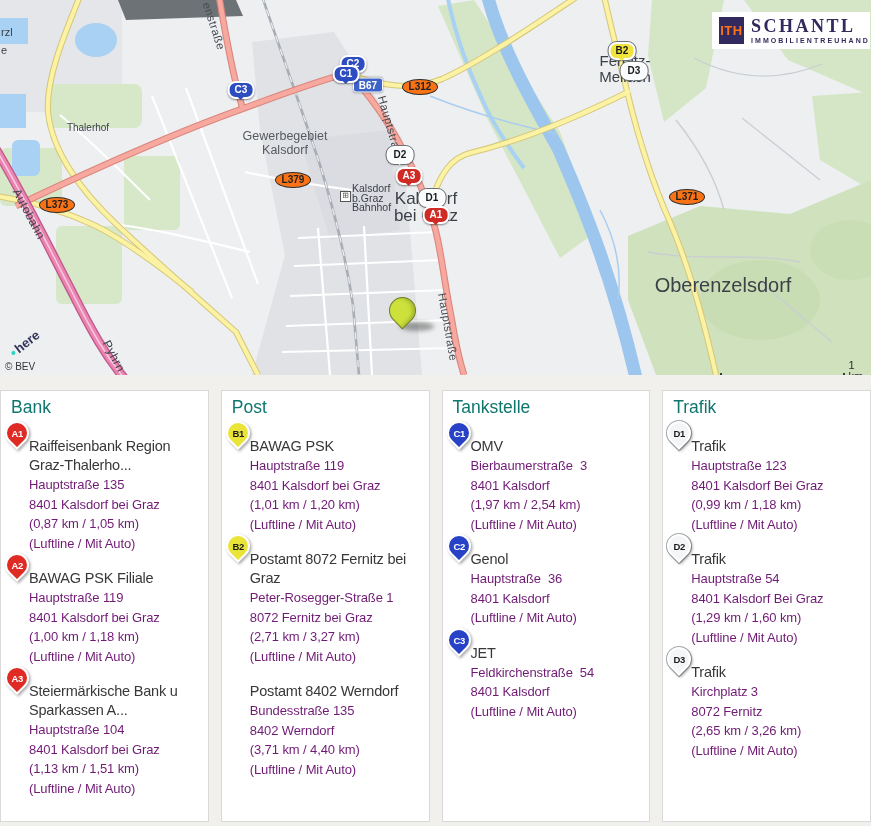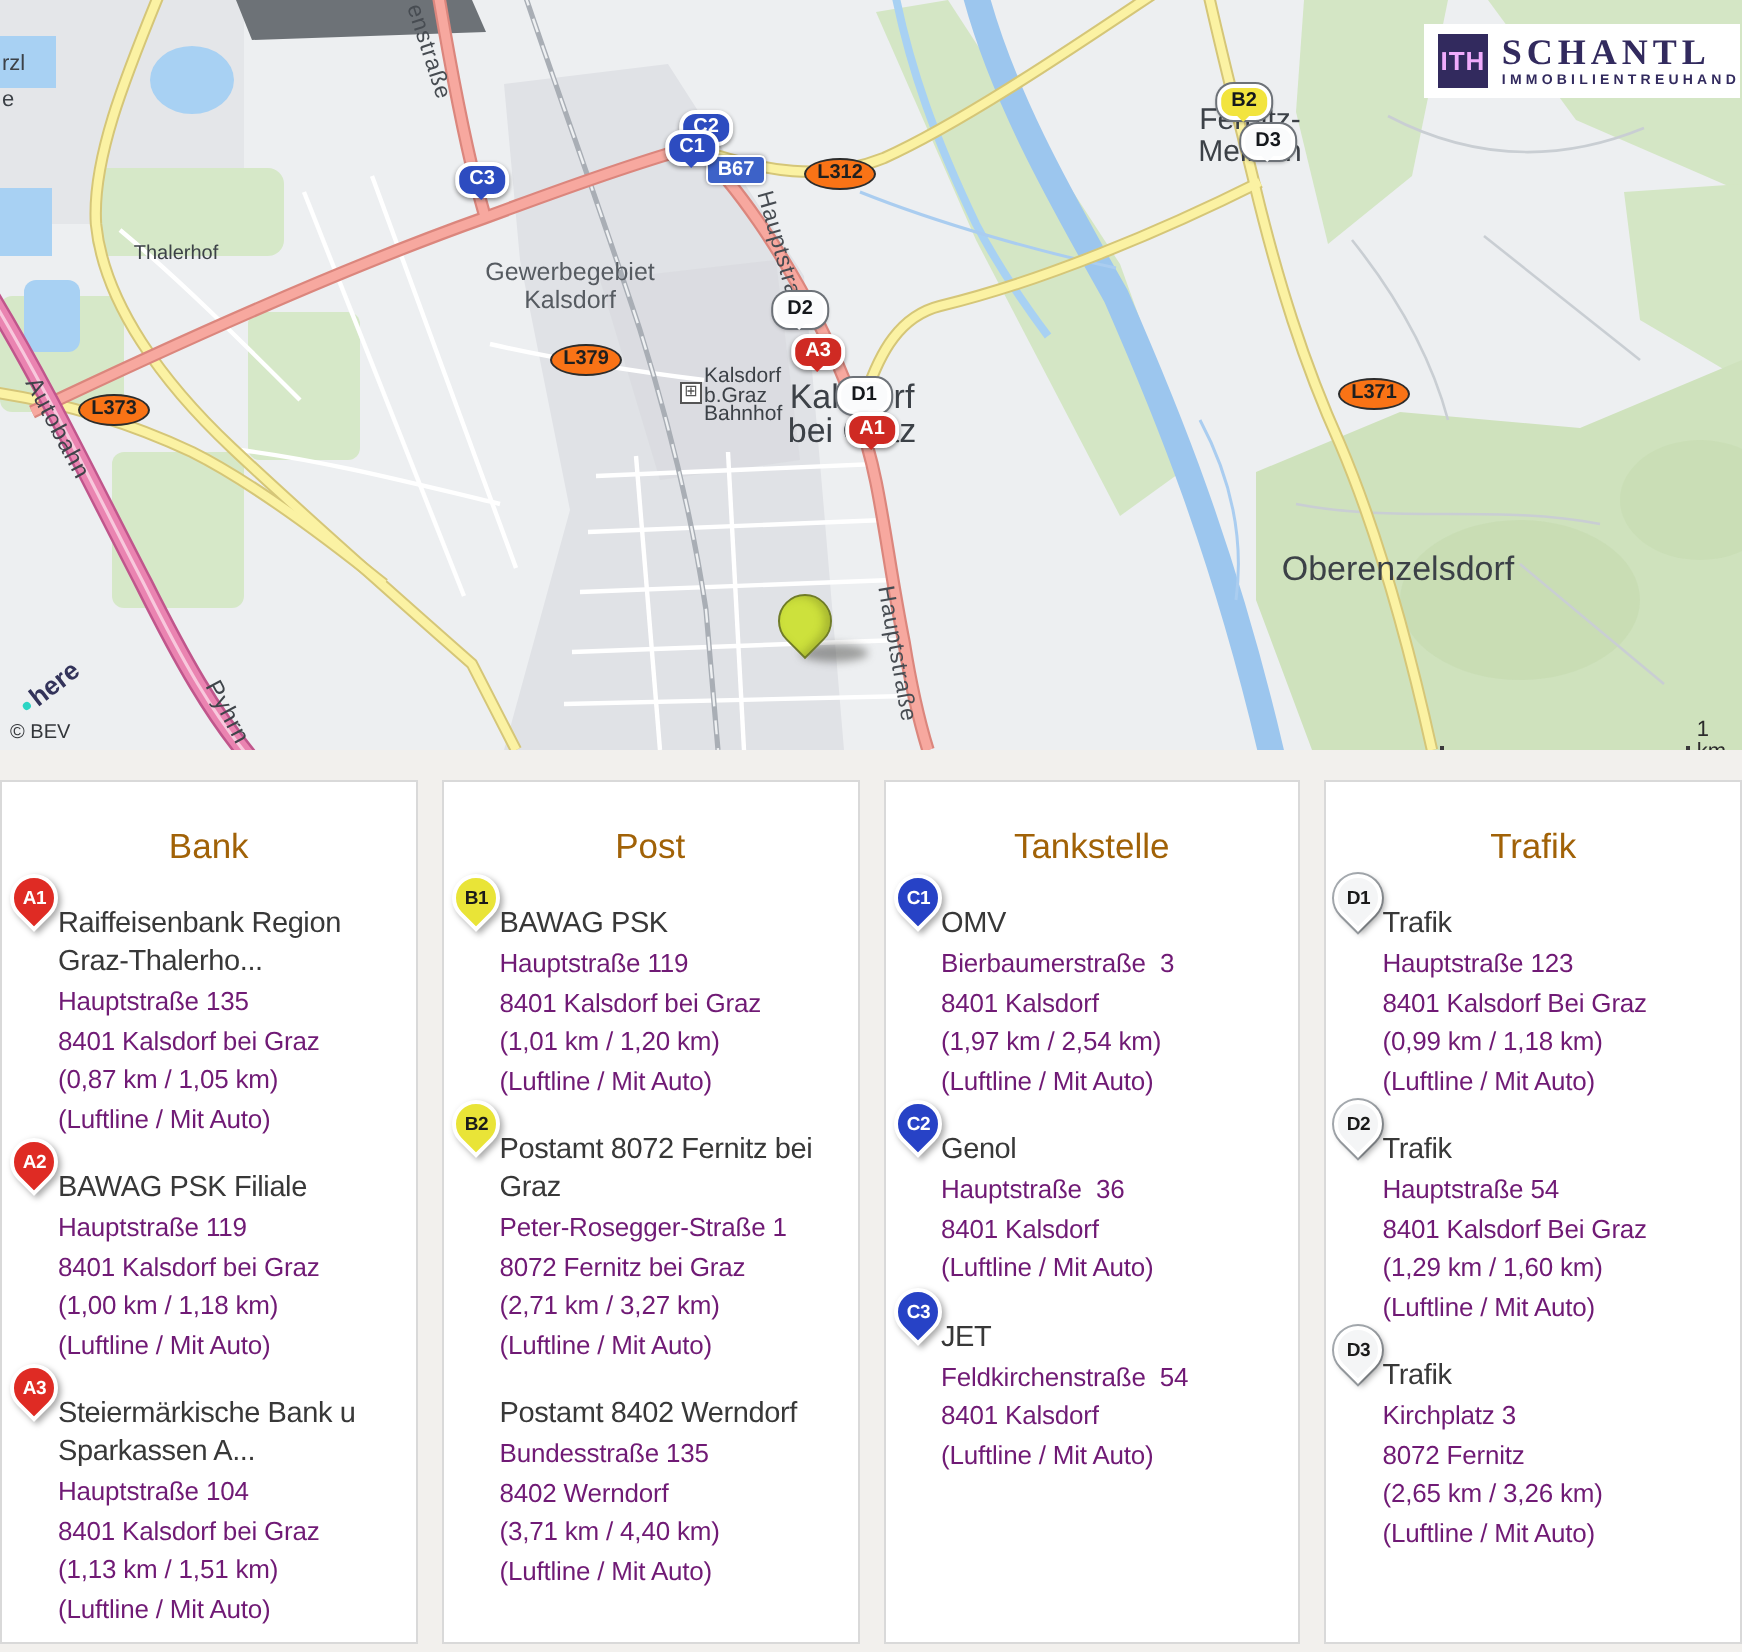--- a/index.html
+++ b/index.html
@@ -51,32 +51,32 @@
   .scaletext { font-size:11px; color:#2c2c2c; margin-left:3px; line-height:11px; }
   
   .here-logo { position:absolute; left:8px; top:336px; transform:rotate(-38deg); z-index:3;
                font-weight:bold; font-size:13px; color:#33335a; }
   .here-dot { display:inline-block; width:4px; height:4px; border-radius:50%;
               background:#2cd5c4; margin-right:2px; vertical-align:2px; }
   .bev { position:absolute; left:5px; top:361px; font-size:10px; color:#33363a; z-index:3; }
   
   .brand { position:absolute; right:1px; top:12px; width:158px; height:37px; background:#fff;
            z-index:10; display:flex; align-items:center; padding:0; box-sizing:border-box; }
-  .brand-mono { width:27px; height:27px; background:#322a5e; color:#f0abfc; margin-left:7px;
+  .brand-mono { width:27px; height:27px; background:#322a5e; color:#f97316; margin-left:7px;
                 display:flex; align-items:center; justify-content:center;
                 font-weight:bold; font-size:13px; letter-spacing:.5px; }
   .brand-text { margin-left:7px; color:#322a5e; }
   .brand-name { font-family:"Liberation Serif", serif; font-weight:bold; font-size:18px;
                 letter-spacing:2.5px; line-height:18px; }
   .brand-sub { font-size:7px; font-weight:bold; letter-spacing:2.1px; margin-top:2px; }
   
   .cards { display:flex; gap:12px; margin:15px 0 0; height:432px; }
   .card { flex:1; background:#fff; border:1px solid #d9d9d9; box-sizing:border-box;
           padding:4px 10px 8px; overflow:hidden; }
-  .cat-title { font-size:17.5px; font-weight:400; color:#a16207; margin:18px 0 3px;text-align:center; }
+  .cat-title { font-size:17.5px; font-weight:400; color:#0f766e; margin:2px 0 3px; }
   .entry { position:relative; padding:16px 0 0 18px; }
   .pin { position:absolute; left:-6px; top:0; width:20px; height:20px;
          border-radius:50% 50% 50% 0; transform:rotate(-45deg); border:2px solid #fff;
          box-shadow:0 2px 3px rgba(0,0,0,.35); display:flex; align-items:center;
          justify-content:center; z-index:1; }
   .pin span { transform:rotate(45deg); font-weight:bold; font-size:9.5px; letter-spacing:-.3px; }
   .pin-red    { background:#df2b24; color:#fff; }
   .pin-yellow { background:#e9e437; color:#1a1a1a; }
   .pin-blue   { background:#2742c6; color:#fff; }
   .pin-white  { background:#f4f5f6; color:#1a1a1a; box-shadow:0 2px 3px rgba(0,0,0,.35), 0 0 0 1px #a8adb2; }
@@ -186,21 +186,21 @@
   </div>
   <div class="station" style="left:340px;top:191px;">⊞</div>
   <div class="maplabel center" style="left:426px;top:207px;font-size:17px;line-height:17px;z-index:1;">
     <div>Kalsdorf</div>
     <div>bei Graz</div>
   </div>
   <div class="maplabel center" style="left:625px;top:68px;font-size:15px;line-height:15.5px;z-index:1;">
     <div>Fernitz-</div>
     <div>Mellach</div>
   </div>
-  <div class="maplabel center" style="left:699px;top:285px;font-size:17px;">Oberenzelsdorf</div>
+  <div class="maplabel center" style="left:723px;top:285px;font-size:20px;">Oberenzelsdorf</div>
   <div class="maplabel" style="left:1px;top:26px;font-size:11px;">rzl</div>
   <div class="maplabel" style="left:1px;top:44px;font-size:11px;">e</div>
 
   <div class="streetlabel" style="left:214px;top:26px;transform:translate(-50%,-50%) rotate(72deg);">enstraße</div>
   <div class="streetlabel" style="left:391px;top:129px;transform:translate(-50%,-50%) rotate(74deg);">Hauptstraße</div>
   <div class="streetlabel" style="left:448px;top:327px;transform:translate(-50%,-50%) rotate(80deg);">Hauptstraße</div>
   <div class="streetlabel" style="left:29px;top:214px;font-size:12px;color:#3f444a;transform:translate(-50%,-50%) rotate(62deg);">Autobahn</div>
   <div class="streetlabel" style="left:114px;top:356px;font-size:12px;color:#3f444a;transform:translate(-50%,-50%) rotate(62deg);">Pyhrn</div>
 
   <div class="shield shield-oval" style="left:57px;top:205px;">L373</div>

